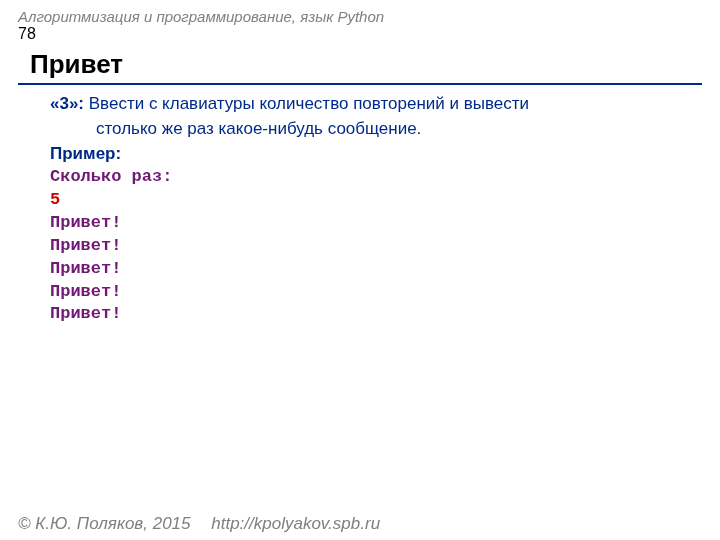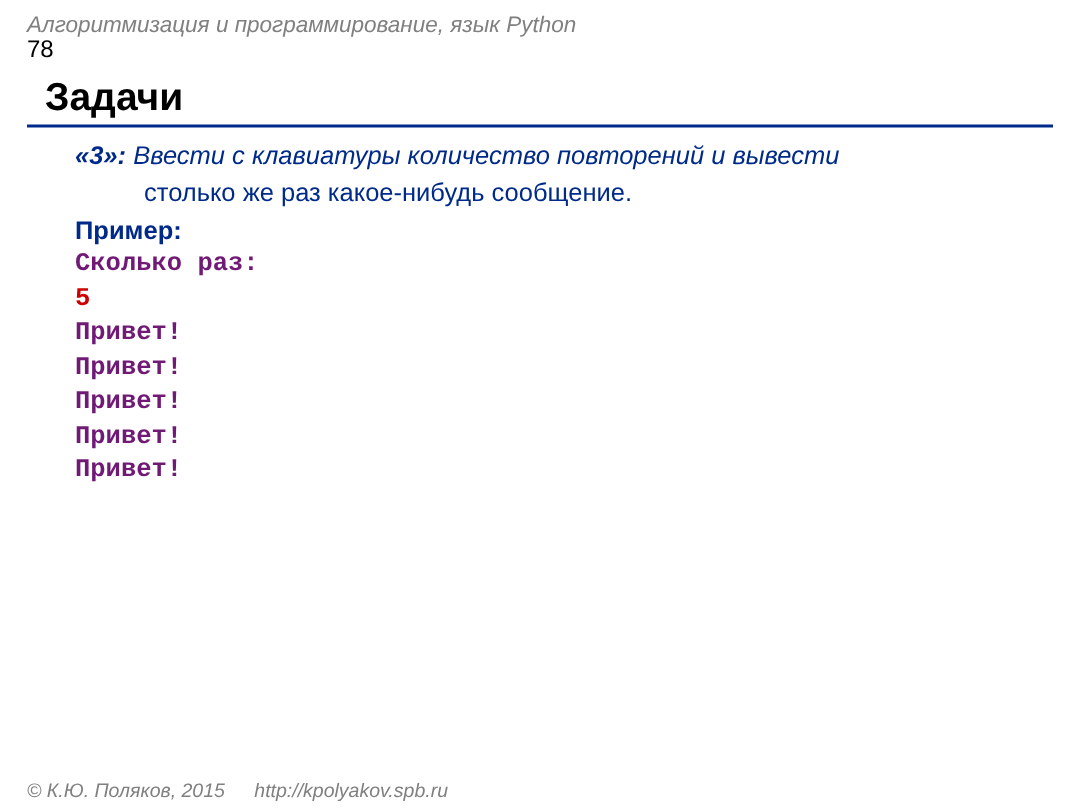--- a/index.html
+++ b/index.html
@@ -41,21 +41,20 @@
       border-top: 2px solid #002a8a;
     }
     .content {
       padding: 8px 18px 0 50px;
       font-size: 17px;
       line-height: 1.35;
     }
     .task-line {
       color: #002a8a;
       margin-bottom: 2px;
-      font-style: italic;
     }
     .task-marker {
       color: #002a8a;
       font-weight: bold;
     }
     .task-desc {
       color: #002a8a;
     }
     .task-desc-indent {
       padding-left: 46px;
@@ -77,38 +76,38 @@
       font-family: 'Courier New', monospace;
       font-weight: bold;
       font-size: 17px;
       color: #cc0000;
       line-height: 1.35;
     }
     .footer {
       position: absolute;
       bottom: 6px;
       left: 18px;
-      font-size: 13px;
+      font-size: 17px;
       font-style: italic;
       color: #808080;
     }
     .footer-link {
       margin-left: 16px;
       color: #808080;
     }
   </style>
 </head>
 <body>
 
 <div class="header">
   <span class="header-title">Алгоритмизация и программирование, язык Python</span>
   <span class="page-number">78</span>
 </div>
 
-<div class="section-title">Задачи</div>
+<div class="section-title">Привет</div>
 <hr class="title-underline">
 
 <div class="content">
   <div class="task-line">
     <span class="task-marker">«3»:</span><span class="task-desc"> Ввести с клавиатуры количество повторений и вывести</span>
   </div>
   <div class="task-desc-indent">столько же раз какое-нибудь сообщение.</div>
   <div class="example-label">Пример:</div>
   <div class="mono">Сколько раз:</div>
   <div class="mono-red">5</div>

